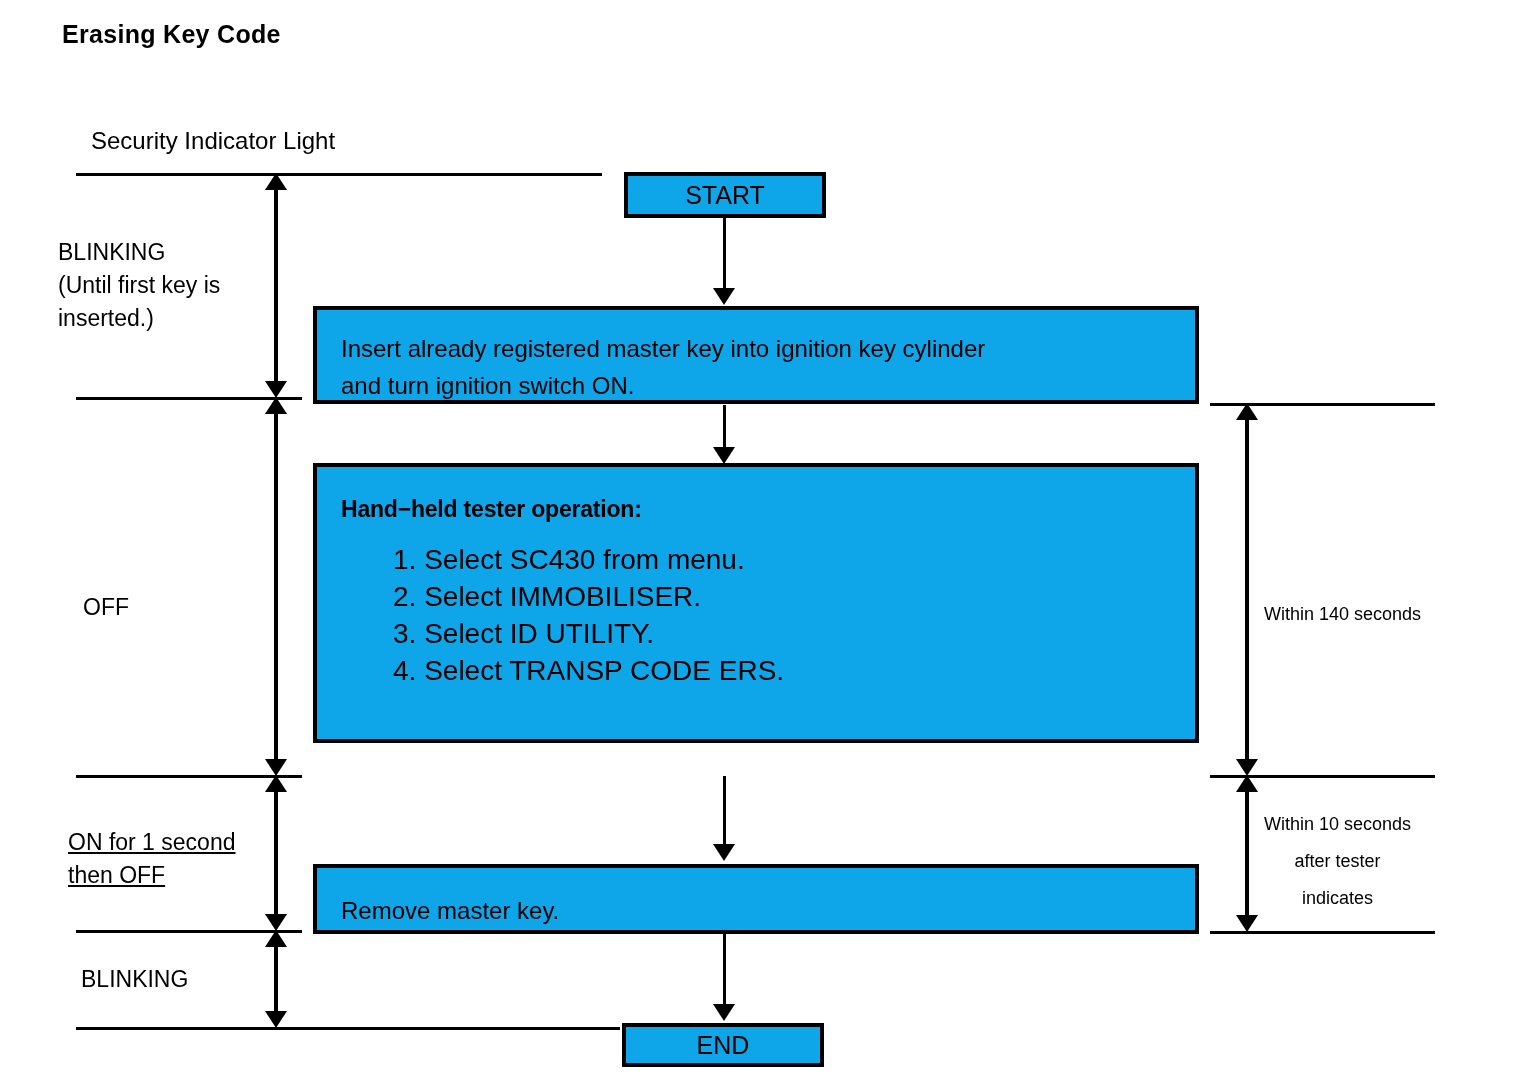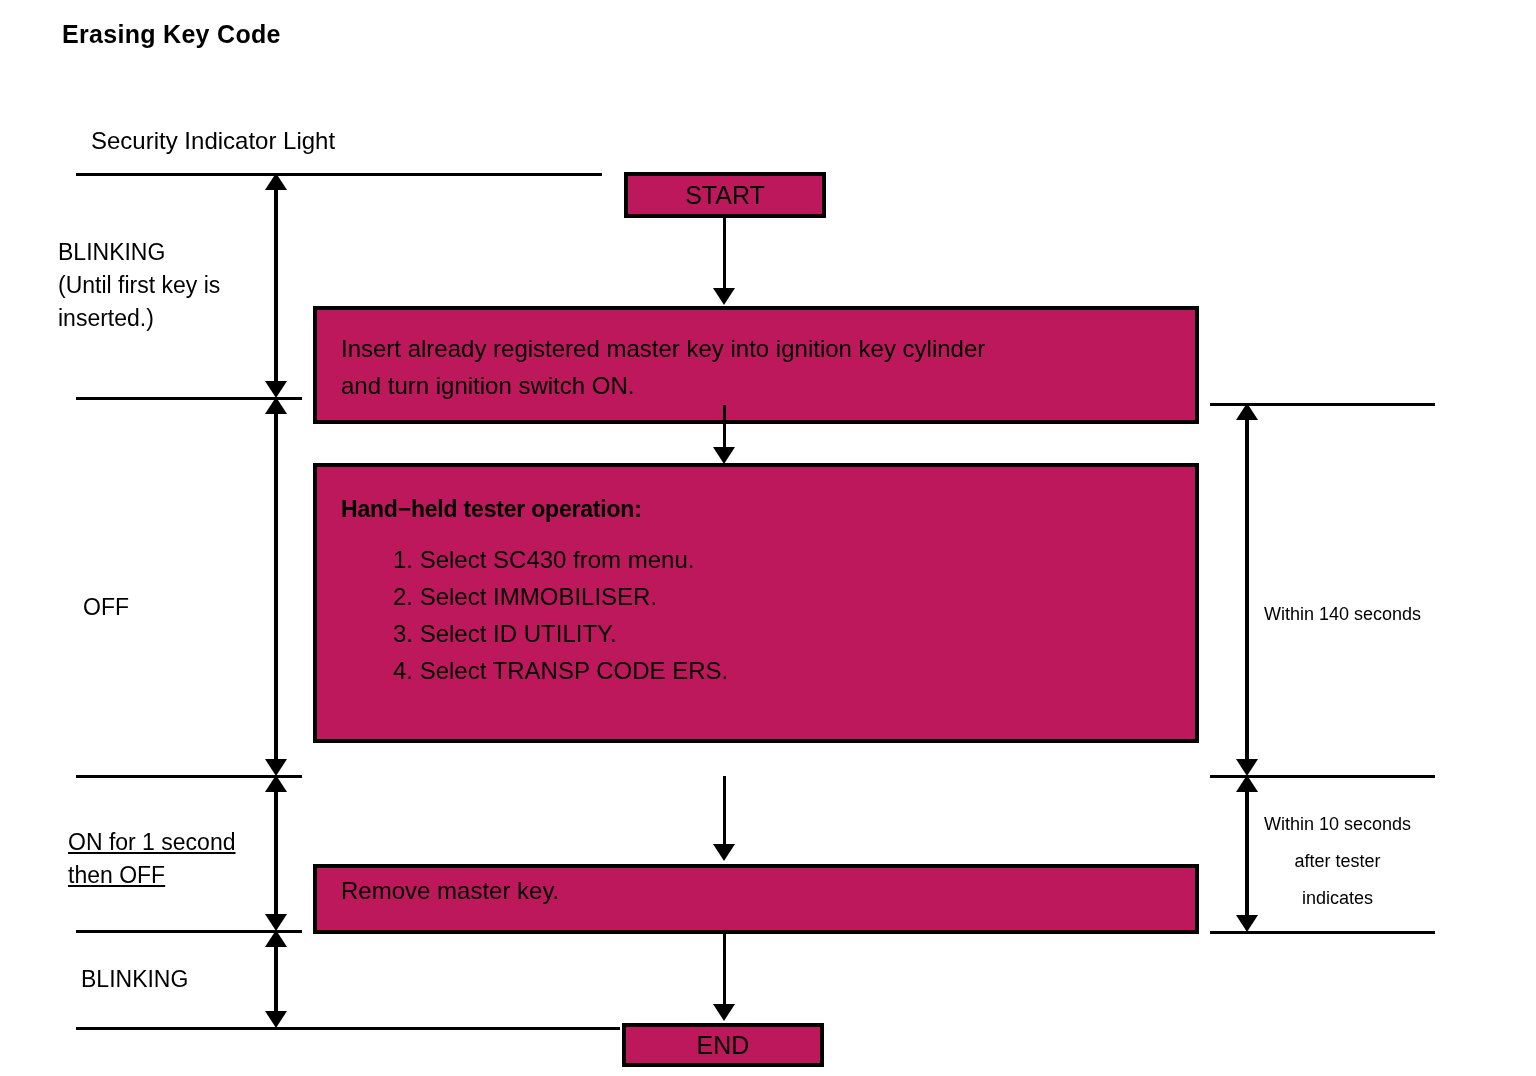--- a/index.html
+++ b/index.html
@@ -55,21 +55,21 @@
   .hrule {
     position: absolute;
     height: 0;
     border-top: 3px solid #000;
   }
 
   
   .box {
     position: absolute;
     border: 4px solid #000;
-    background: #be185d;
+    background: #0ea5e9;
     box-sizing: border-box;
   }
   .terminal {
     border-width: 4px;
     display: flex;
     align-items: center;
     justify-content: center;
     font-size: 25px;
   }
   .process {
@@ -80,21 +80,21 @@
   .process .ptext { display: block; }
   .bold-head {
     font-weight: bold;
     font-size: 23px;
     letter-spacing: -0.2px;
   }
   .steps {
     margin: 13px 0 0 52px;
     padding: 0;
     list-style: none;
-    font-size: 24px;
+    font-size: 28px;
     line-height: 37px;
   }
   .steps li { white-space: nowrap; }
   .after-note {
     margin-top: 12px;
     font-size: 24px;
     line-height: 37px;
   }
 
   
@@ -177,42 +177,42 @@
     <div>BLINKING</div>
   </div>
 
   <div class="box terminal" style="left:624px; top:172px; width:202px; height:46px;">
     <span>START</span>
   </div>
 
   <div class="conn" style="left:723px; top:218px; height:70px;"></div>
   <div class="arrowhead-down" style="left:713px; top:288px;"></div>
 
-  <div class="box process" style="left:313px; top:306px; width:886px; height:118px;">
+  <div class="box process" style="left:313px; top:306px; width:886px; height:98px;">
     <span class="ptext">Insert already registered master key into ignition key cylinder</span>
     <span class="ptext">and turn ignition switch ON.</span>
   </div>
 
   <div class="conn" style="left:723px; top:405px; height:42px;"></div>
   <div class="arrowhead-down" style="left:713px; top:447px;"></div>
 
   <div class="box process" style="left:313px; top:463px; width:886px; height:280px; padding-top:24px;">
     <span class="ptext bold-head">Hand−held tester operation:</span>
     <ul class="steps">
       <li>1. Select SC430 from menu.</li>
       <li>2. Select IMMOBILISER.</li>
       <li>3. Select ID UTILITY.</li>
       <li>4. Select TRANSP CODE ERS.</li>
     </ul>
   </div>
 
   <div class="conn" style="left:723px; top:776px; height:68px;"></div>
   <div class="arrowhead-down" style="left:713px; top:844px;"></div>
 
-  <div class="box process" style="left:313px; top:864px; width:886px; height:70px; padding-top:4px;">
+  <div class="box process" style="left:313px; top:864px; width:886px; height:70px; padding-top:24px;">
     <span class="ptext">Remove master key.</span>
   </div>
 
   <div class="conn" style="left:723px; top:934px; height:70px;"></div>
   <div class="arrowhead-down" style="left:713px; top:1004px;"></div>
 
   <div class="box terminal" style="left:622px; top:1023px; width:202px; height:44px;">
     <span>END</span>
   </div>
 

